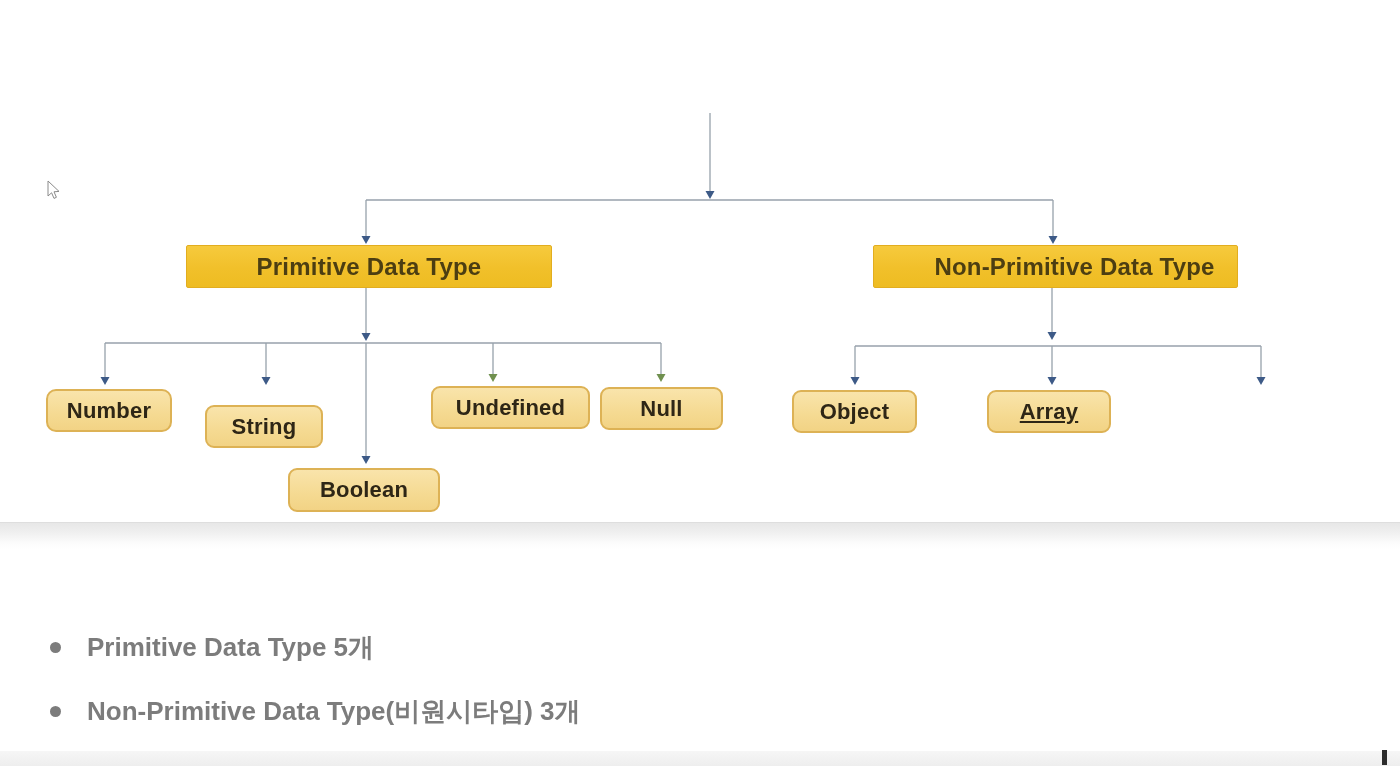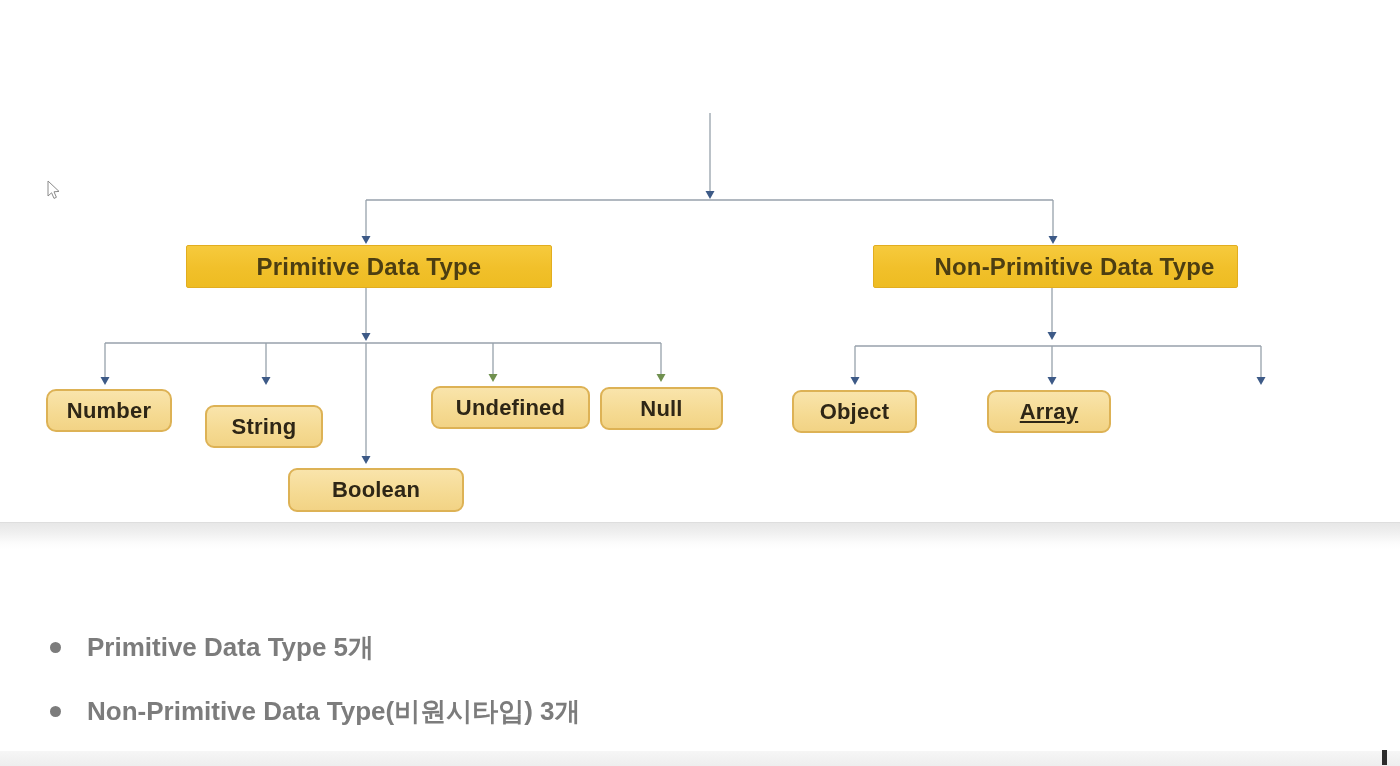--- a/index.html
+++ b/index.html
@@ -31,21 +31,21 @@
     background:linear-gradient(to bottom,#f9e4ab 0%,#f5da92 60%,#f2d385 100%);
     border:2px solid #ddb255;
   }
   .leaf-number{left:46px;top:389px;width:126px;border-radius:10px;}
   .leaf-string{left:205px;top:389px;width:118px;margin-top:16px;}
   .leaf-undefined{left:431px;top:386px;width:159px;}
   .leaf-null{left:600px;top:387px;width:123px;}
   .leaf-object{left:792px;top:390px;width:125px;}
   .leaf-array{left:987px;top:390px;width:124px;text-decoration:underline;}
   .leaf-function{left:1183px;top:390px;width:158px;}
-  .leaf-boolean{left:288px;top:468px;width:176px;height:44px;}
+  .leaf-boolean{left:288px;top:468px;width:152px;height:44px;}
   .cursor{position:absolute;left:46px;top:180px;}
   .slide-shadow{
     position:absolute;left:0;top:522px;width:1400px;height:26px;
     background:linear-gradient(to bottom,#e7e7e7 0%,#efefef 35%,#fbfbfb 75%,#ffffff 100%);
     border-top:1px solid #dedede;
   }
   .notes{position:absolute;left:50px;top:630px;}
   .bullet-item{
     display:flex;align-items:center;gap:26px;margin-bottom:29px;
     font-size:26px;font-weight:bold;color:#7c7c7c;white-space:nowrap;

